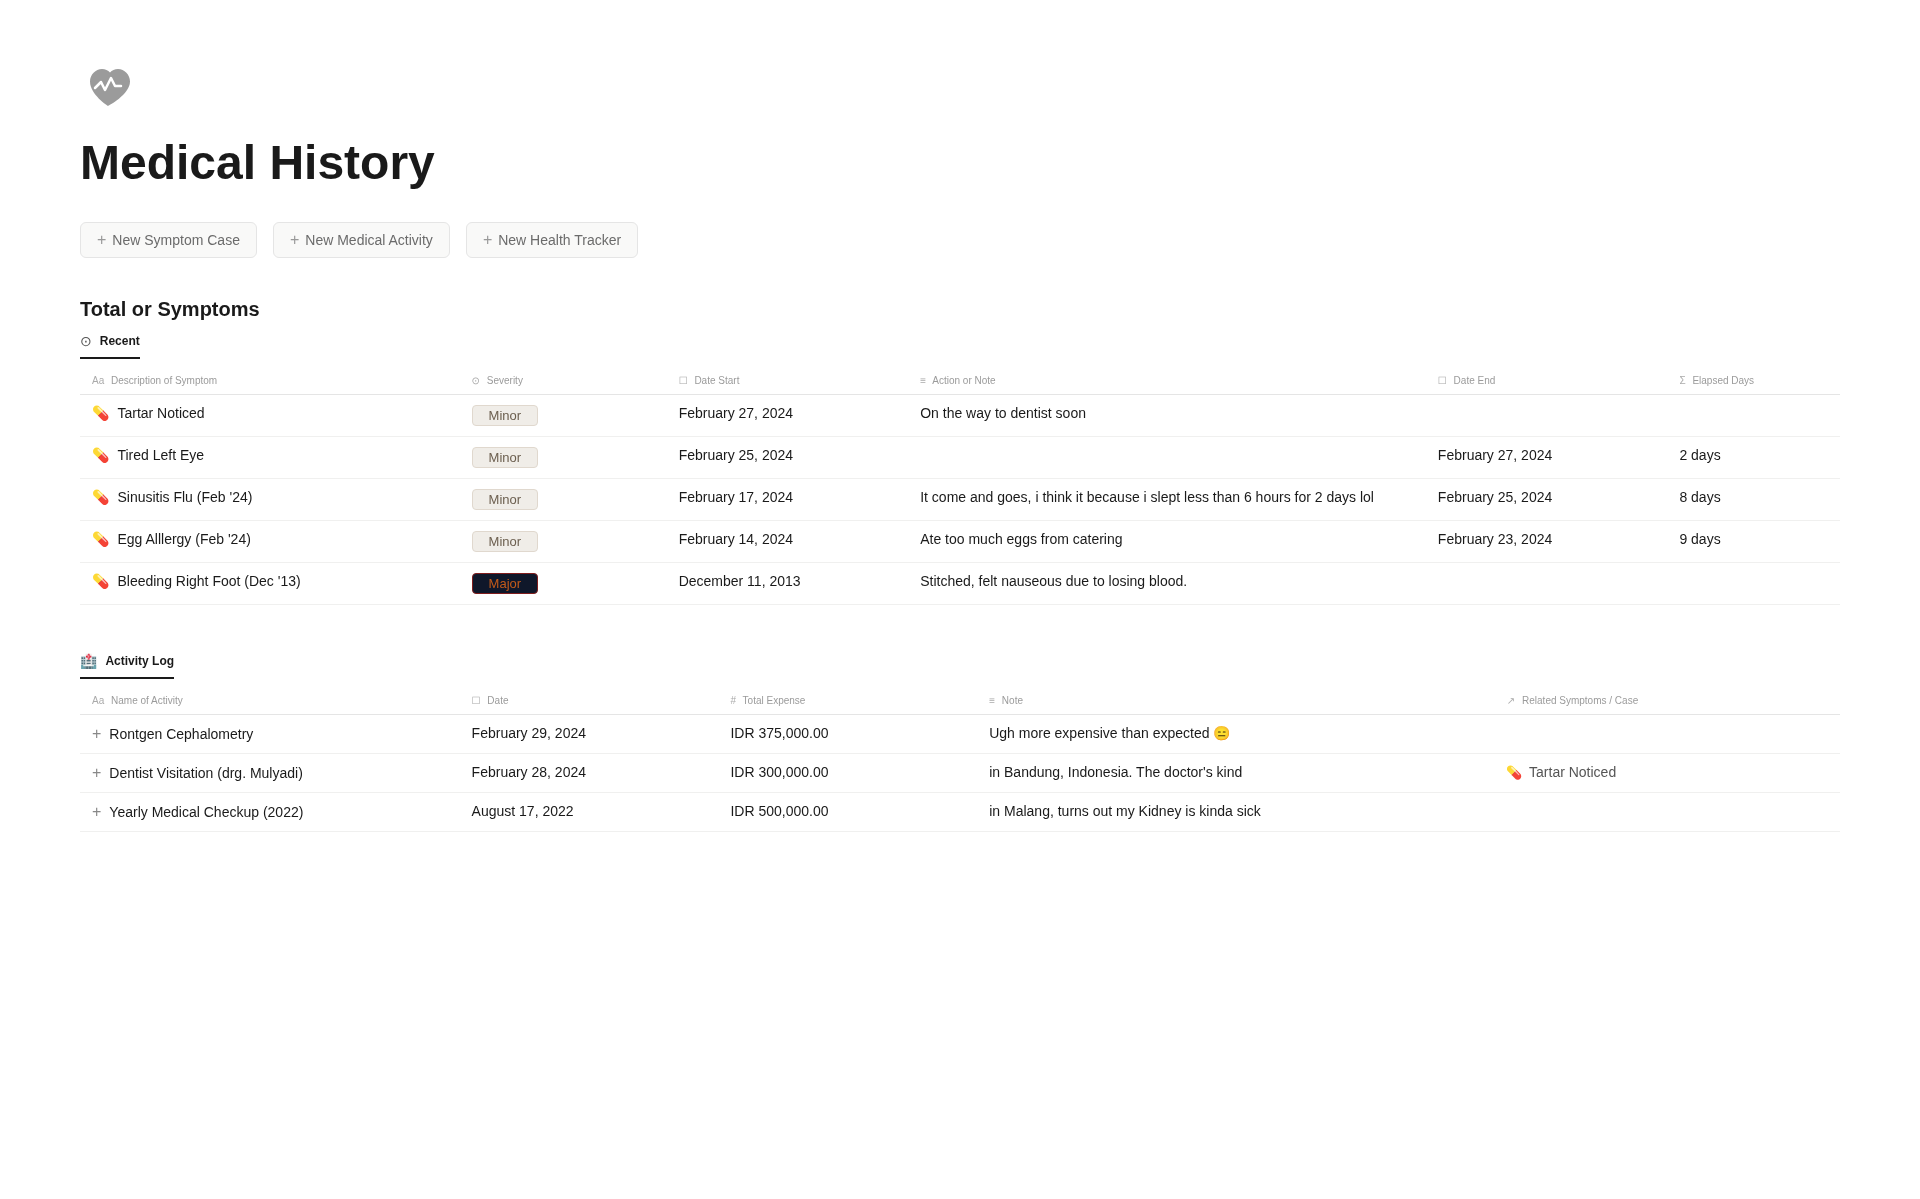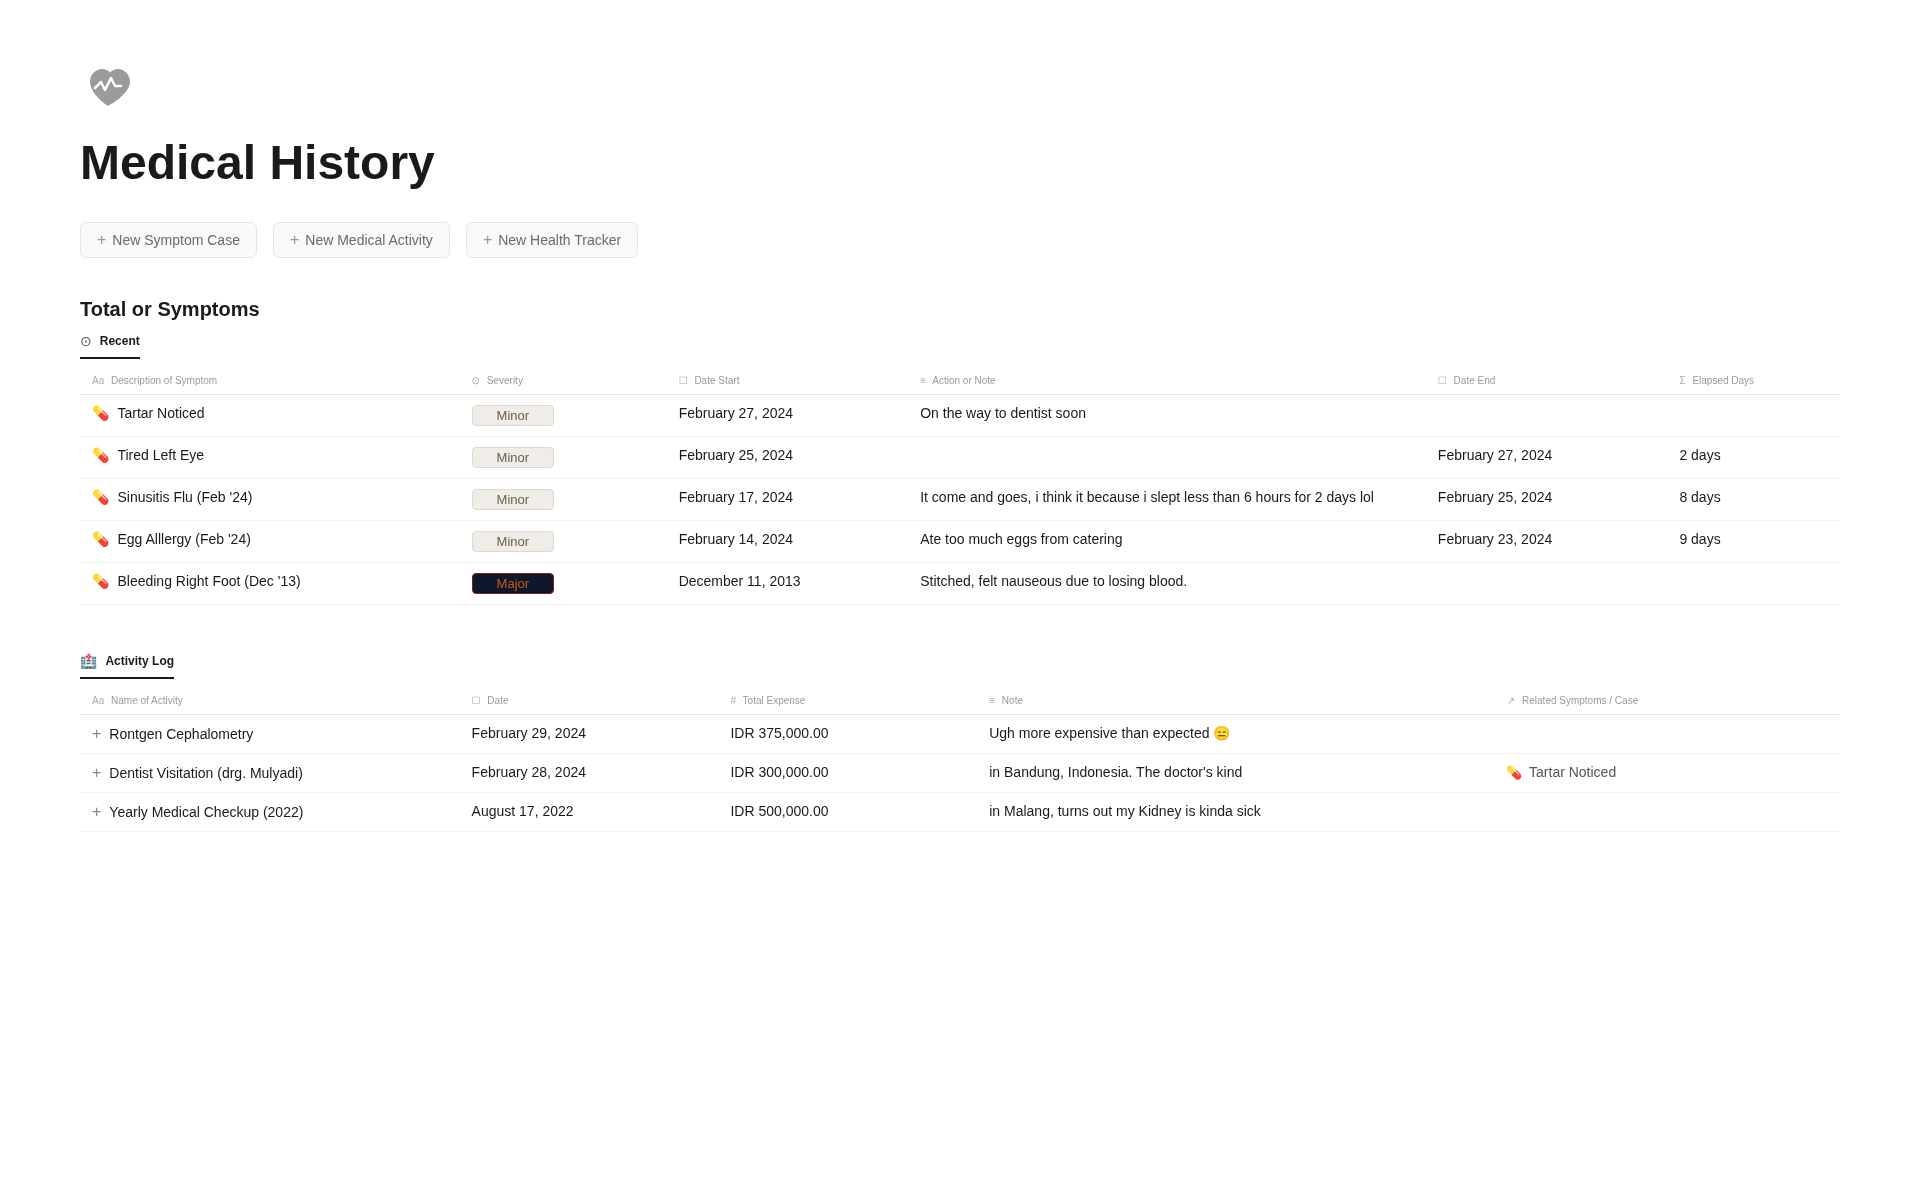--- a/index.html
+++ b/index.html
@@ -101,21 +101,21 @@
       display: flex;
       align-items: center;
       gap: 8px;
     }
     .row-icon {
       font-size: 14px;
       flex-shrink: 0;
     }
     .badge {
       display: inline-block;
-      padding: 2px 24px;
+      padding: 2px 16px;
       border-radius: 4px;
       font-size: 13px;
       font-weight: 500;
     }
     .badge-minor {
       background: #f0ede8;
       color: #6b5e4e;
       border: 1px solid #e0d8ce;
     }
     .badge-major {

